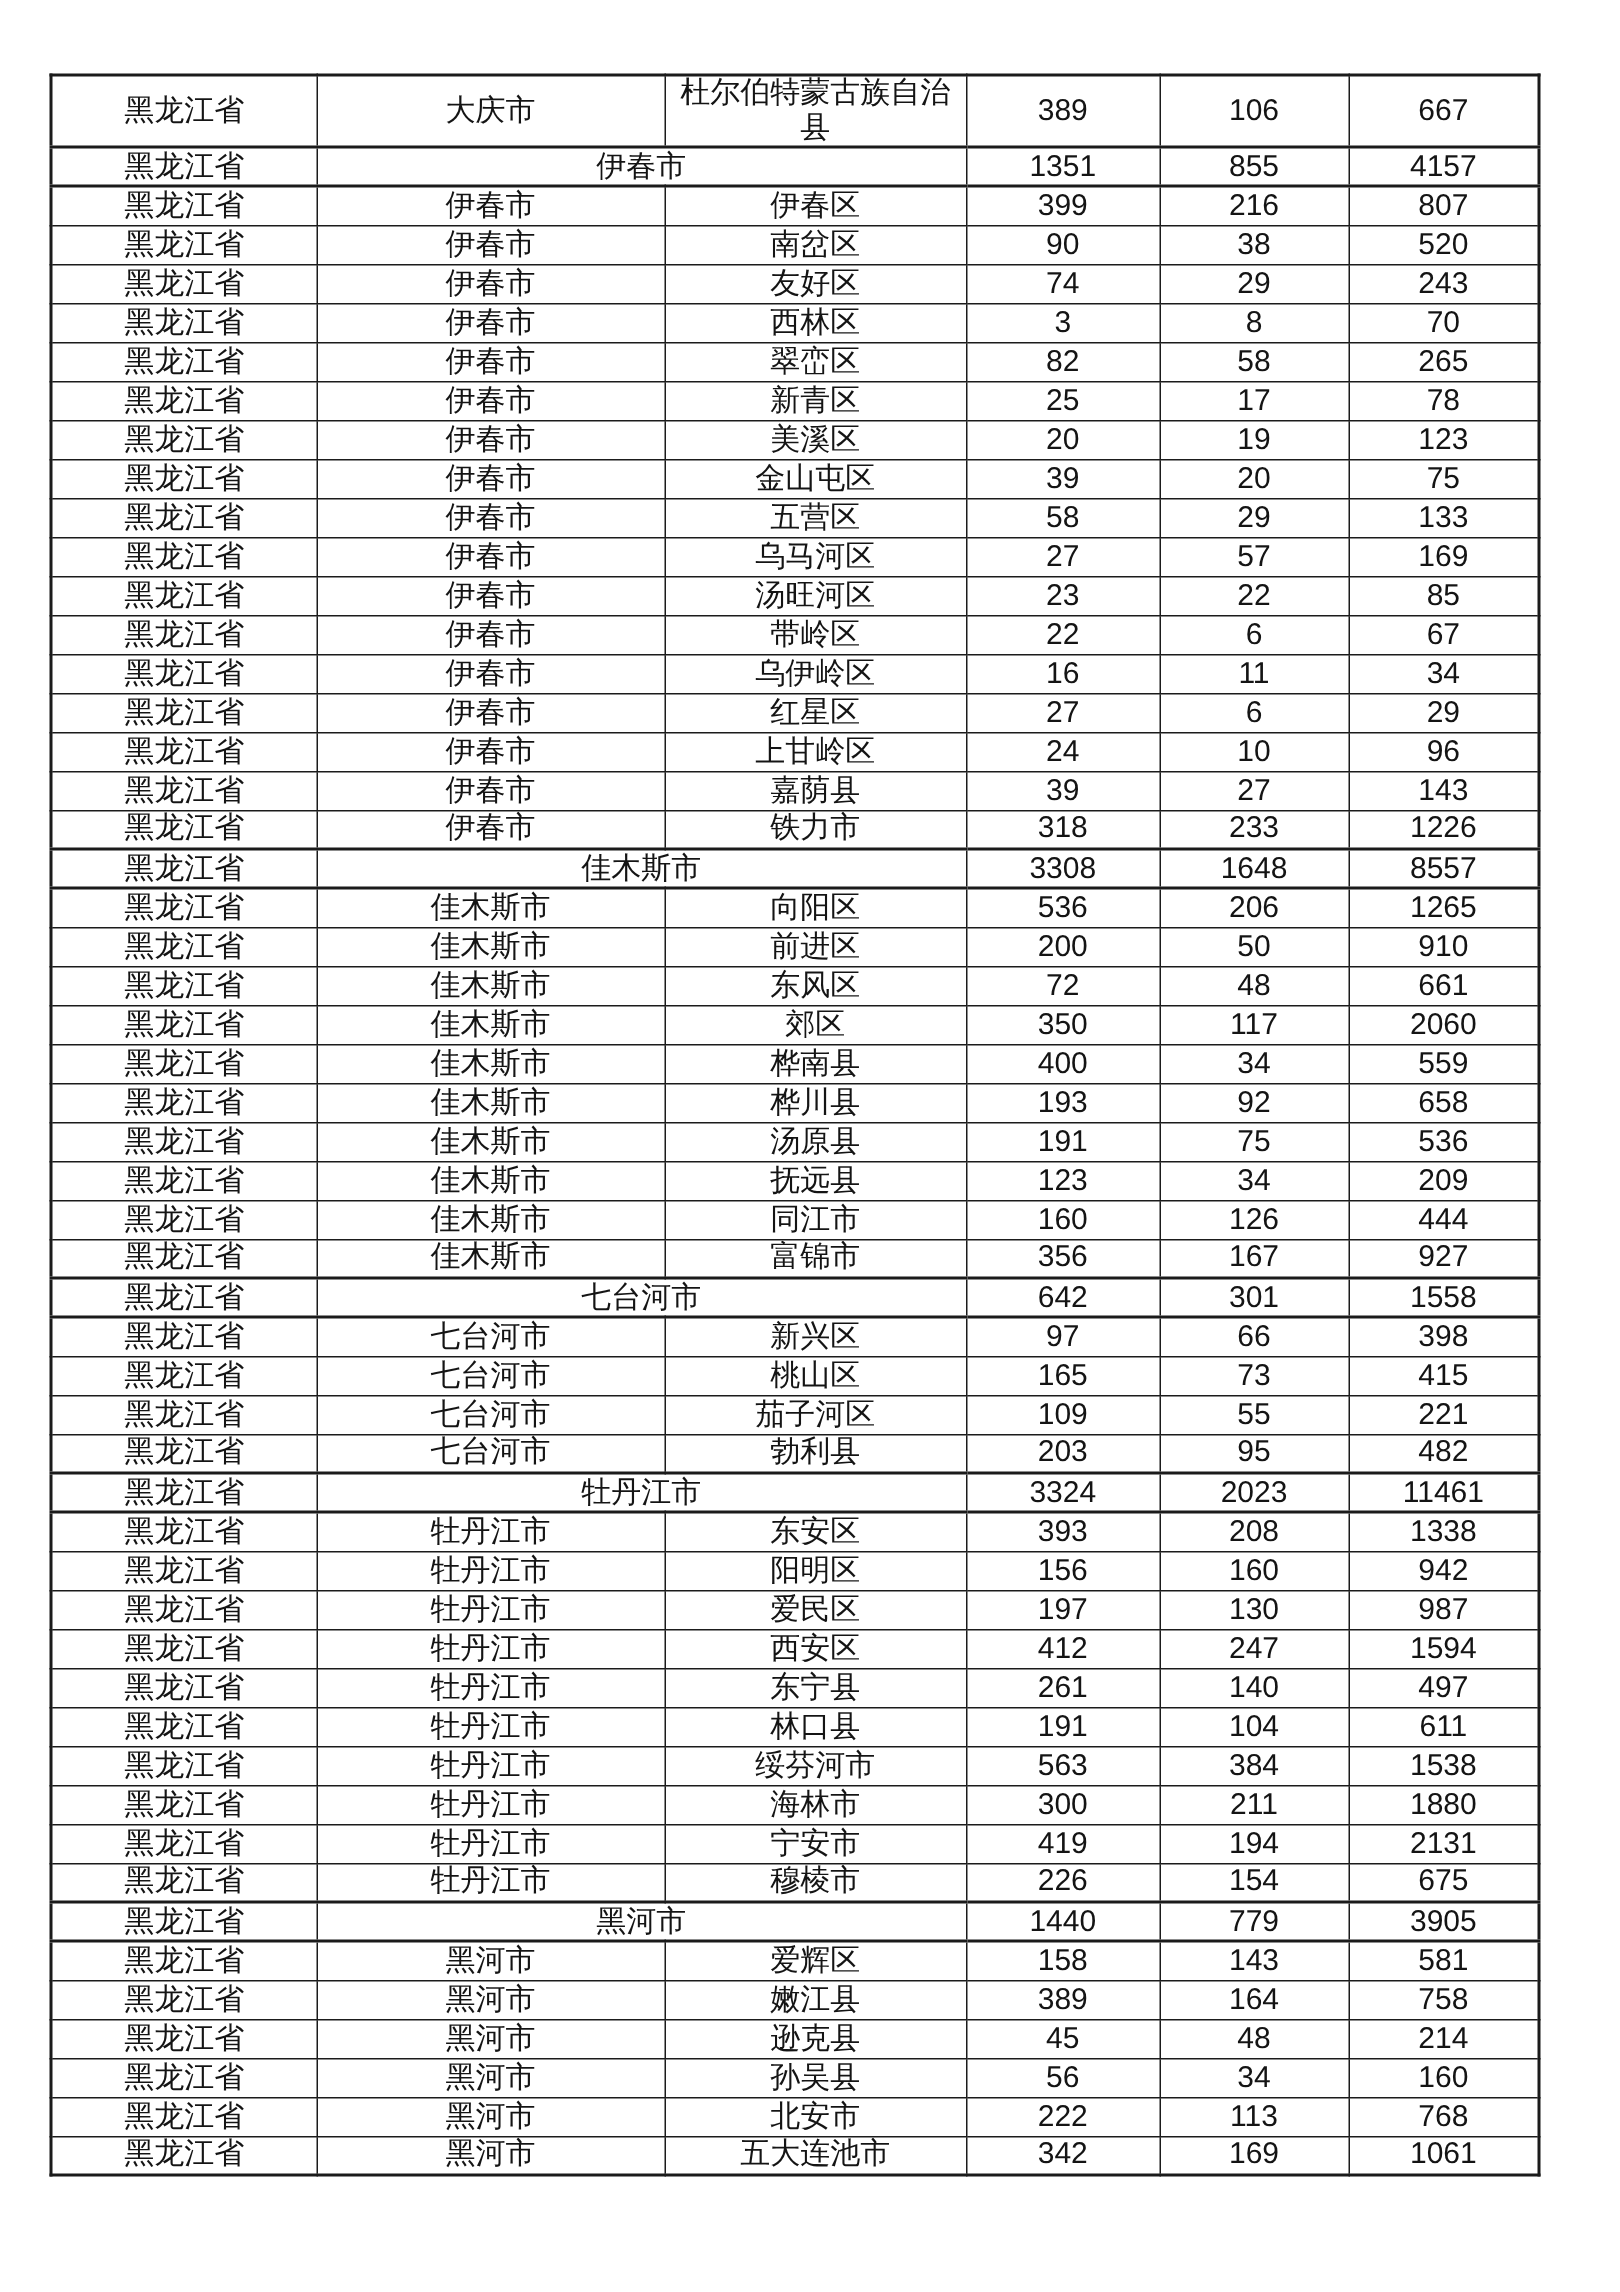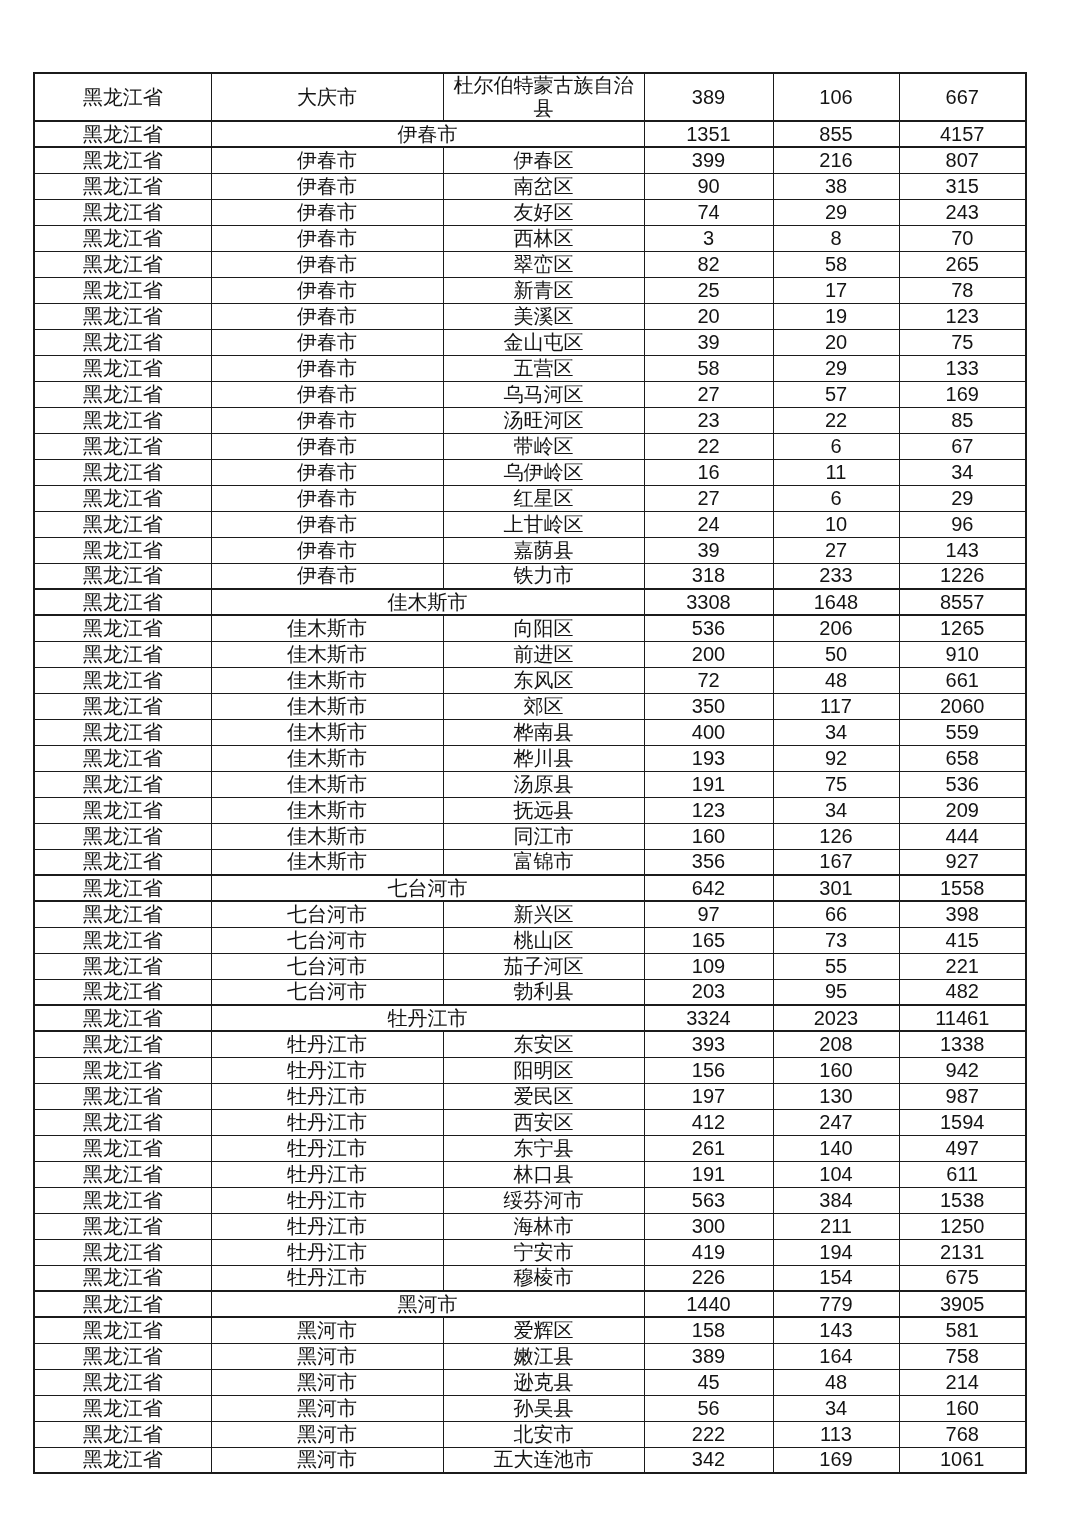--- a/index.html
+++ b/index.html
@@ -16,21 +16,21 @@
     color:var(--text-color);
   }
   .page{
     position:relative;
     width:1080px;height:1528px;
     background:var(--page-bg);
     overflow:hidden;
   }
   table.stats{
     position:absolute;
-    left:33px;top:72px;
+    left:33px;top:49px;
     width:992px;
     border-collapse:collapse;
     table-layout:fixed;
     border:2px solid var(--border-color);
     padding-left:26px;
   }
   table.stats td{
     border:1px solid var(--border-color);
     text-align:center;
     vertical-align:middle;
@@ -90,21 +90,21 @@
           <td>399</td>
           <td>216</td>
           <td>807</td>
         </tr>
         <tr>
           <td class="province-cell">黑龙江省</td>
           <td class="city-cell">伊春市</td>
           <td class="district-cell">南岔区</td>
           <td>90</td>
           <td>38</td>
-          <td>315</td>
+          <td>520</td>
         </tr>
         <tr>
           <td class="province-cell">黑龙江省</td>
           <td class="city-cell">伊春市</td>
           <td class="district-cell">友好区</td>
           <td>74</td>
           <td>29</td>
           <td>243</td>
         </tr>
         <tr>
@@ -407,21 +407,21 @@
           <td>563</td>
           <td>384</td>
           <td>1538</td>
         </tr>
         <tr>
           <td class="province-cell">黑龙江省</td>
           <td class="city-cell">牡丹江市</td>
           <td class="district-cell">海林市</td>
           <td>300</td>
           <td>211</td>
-          <td>1250</td>
+          <td>1880</td>
         </tr>
         <tr>
           <td class="province-cell">黑龙江省</td>
           <td class="city-cell">牡丹江市</td>
           <td class="district-cell">宁安市</td>
           <td>419</td>
           <td>194</td>
           <td>2131</td>
         </tr>
         <tr>

